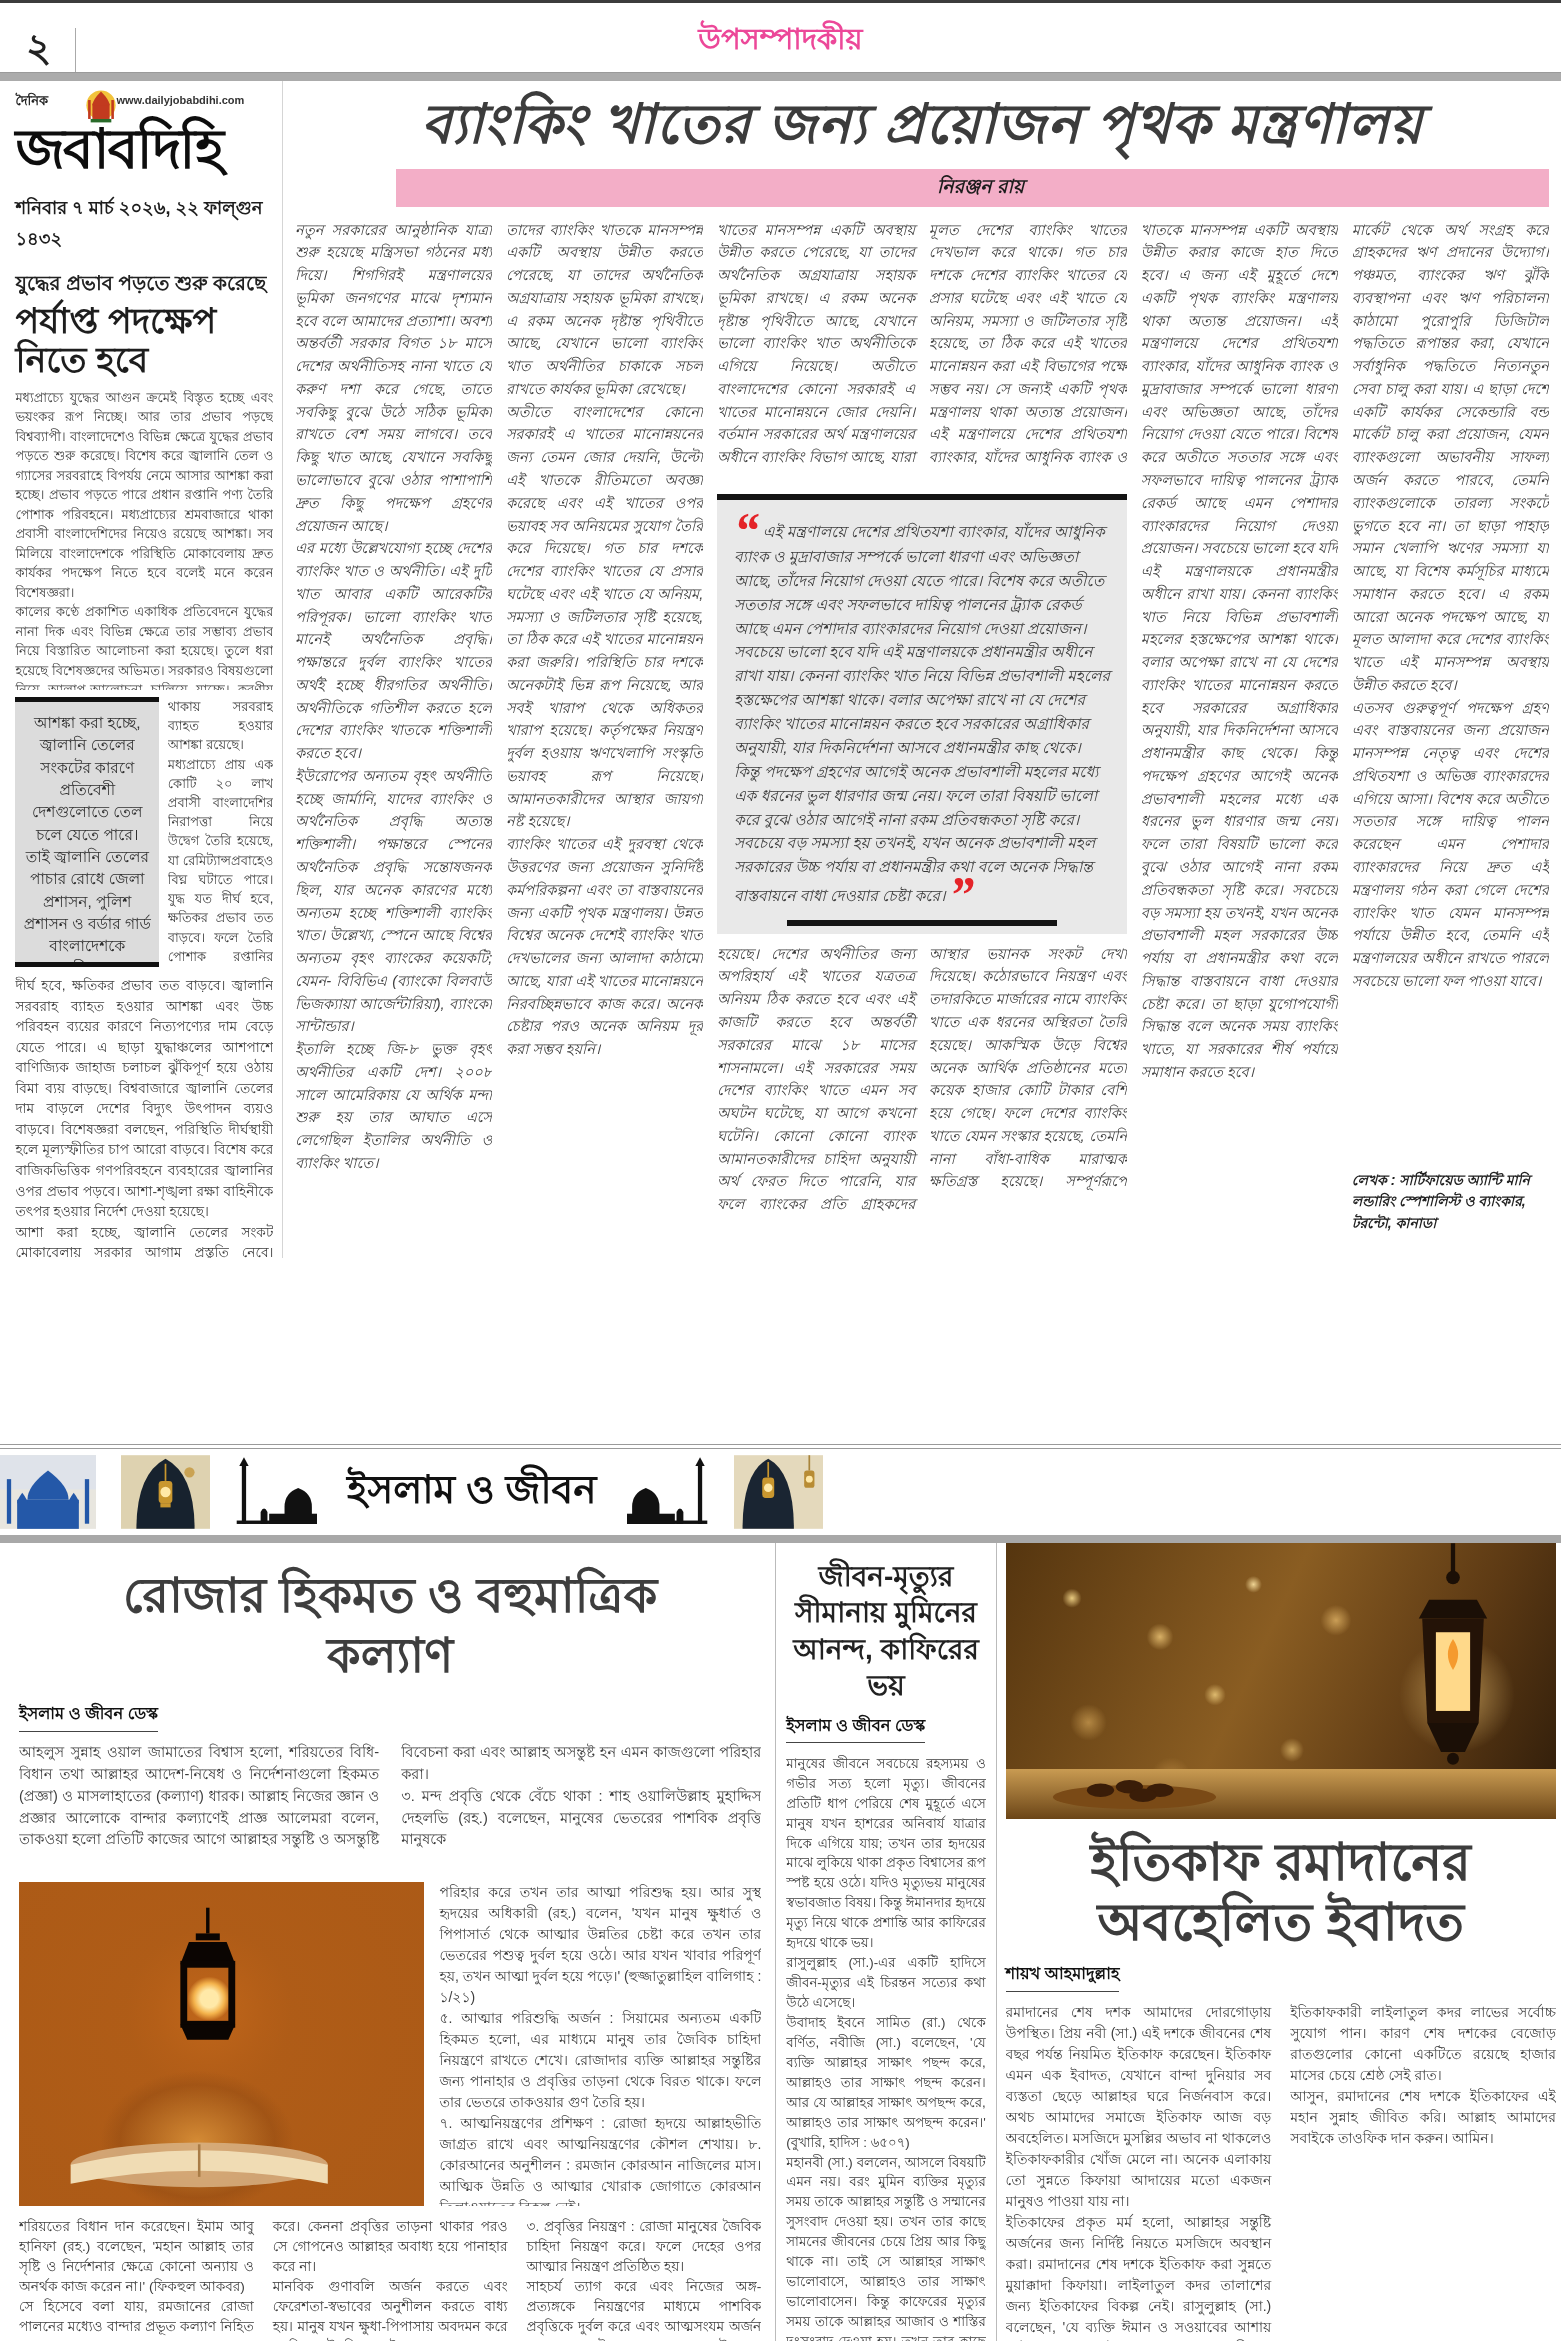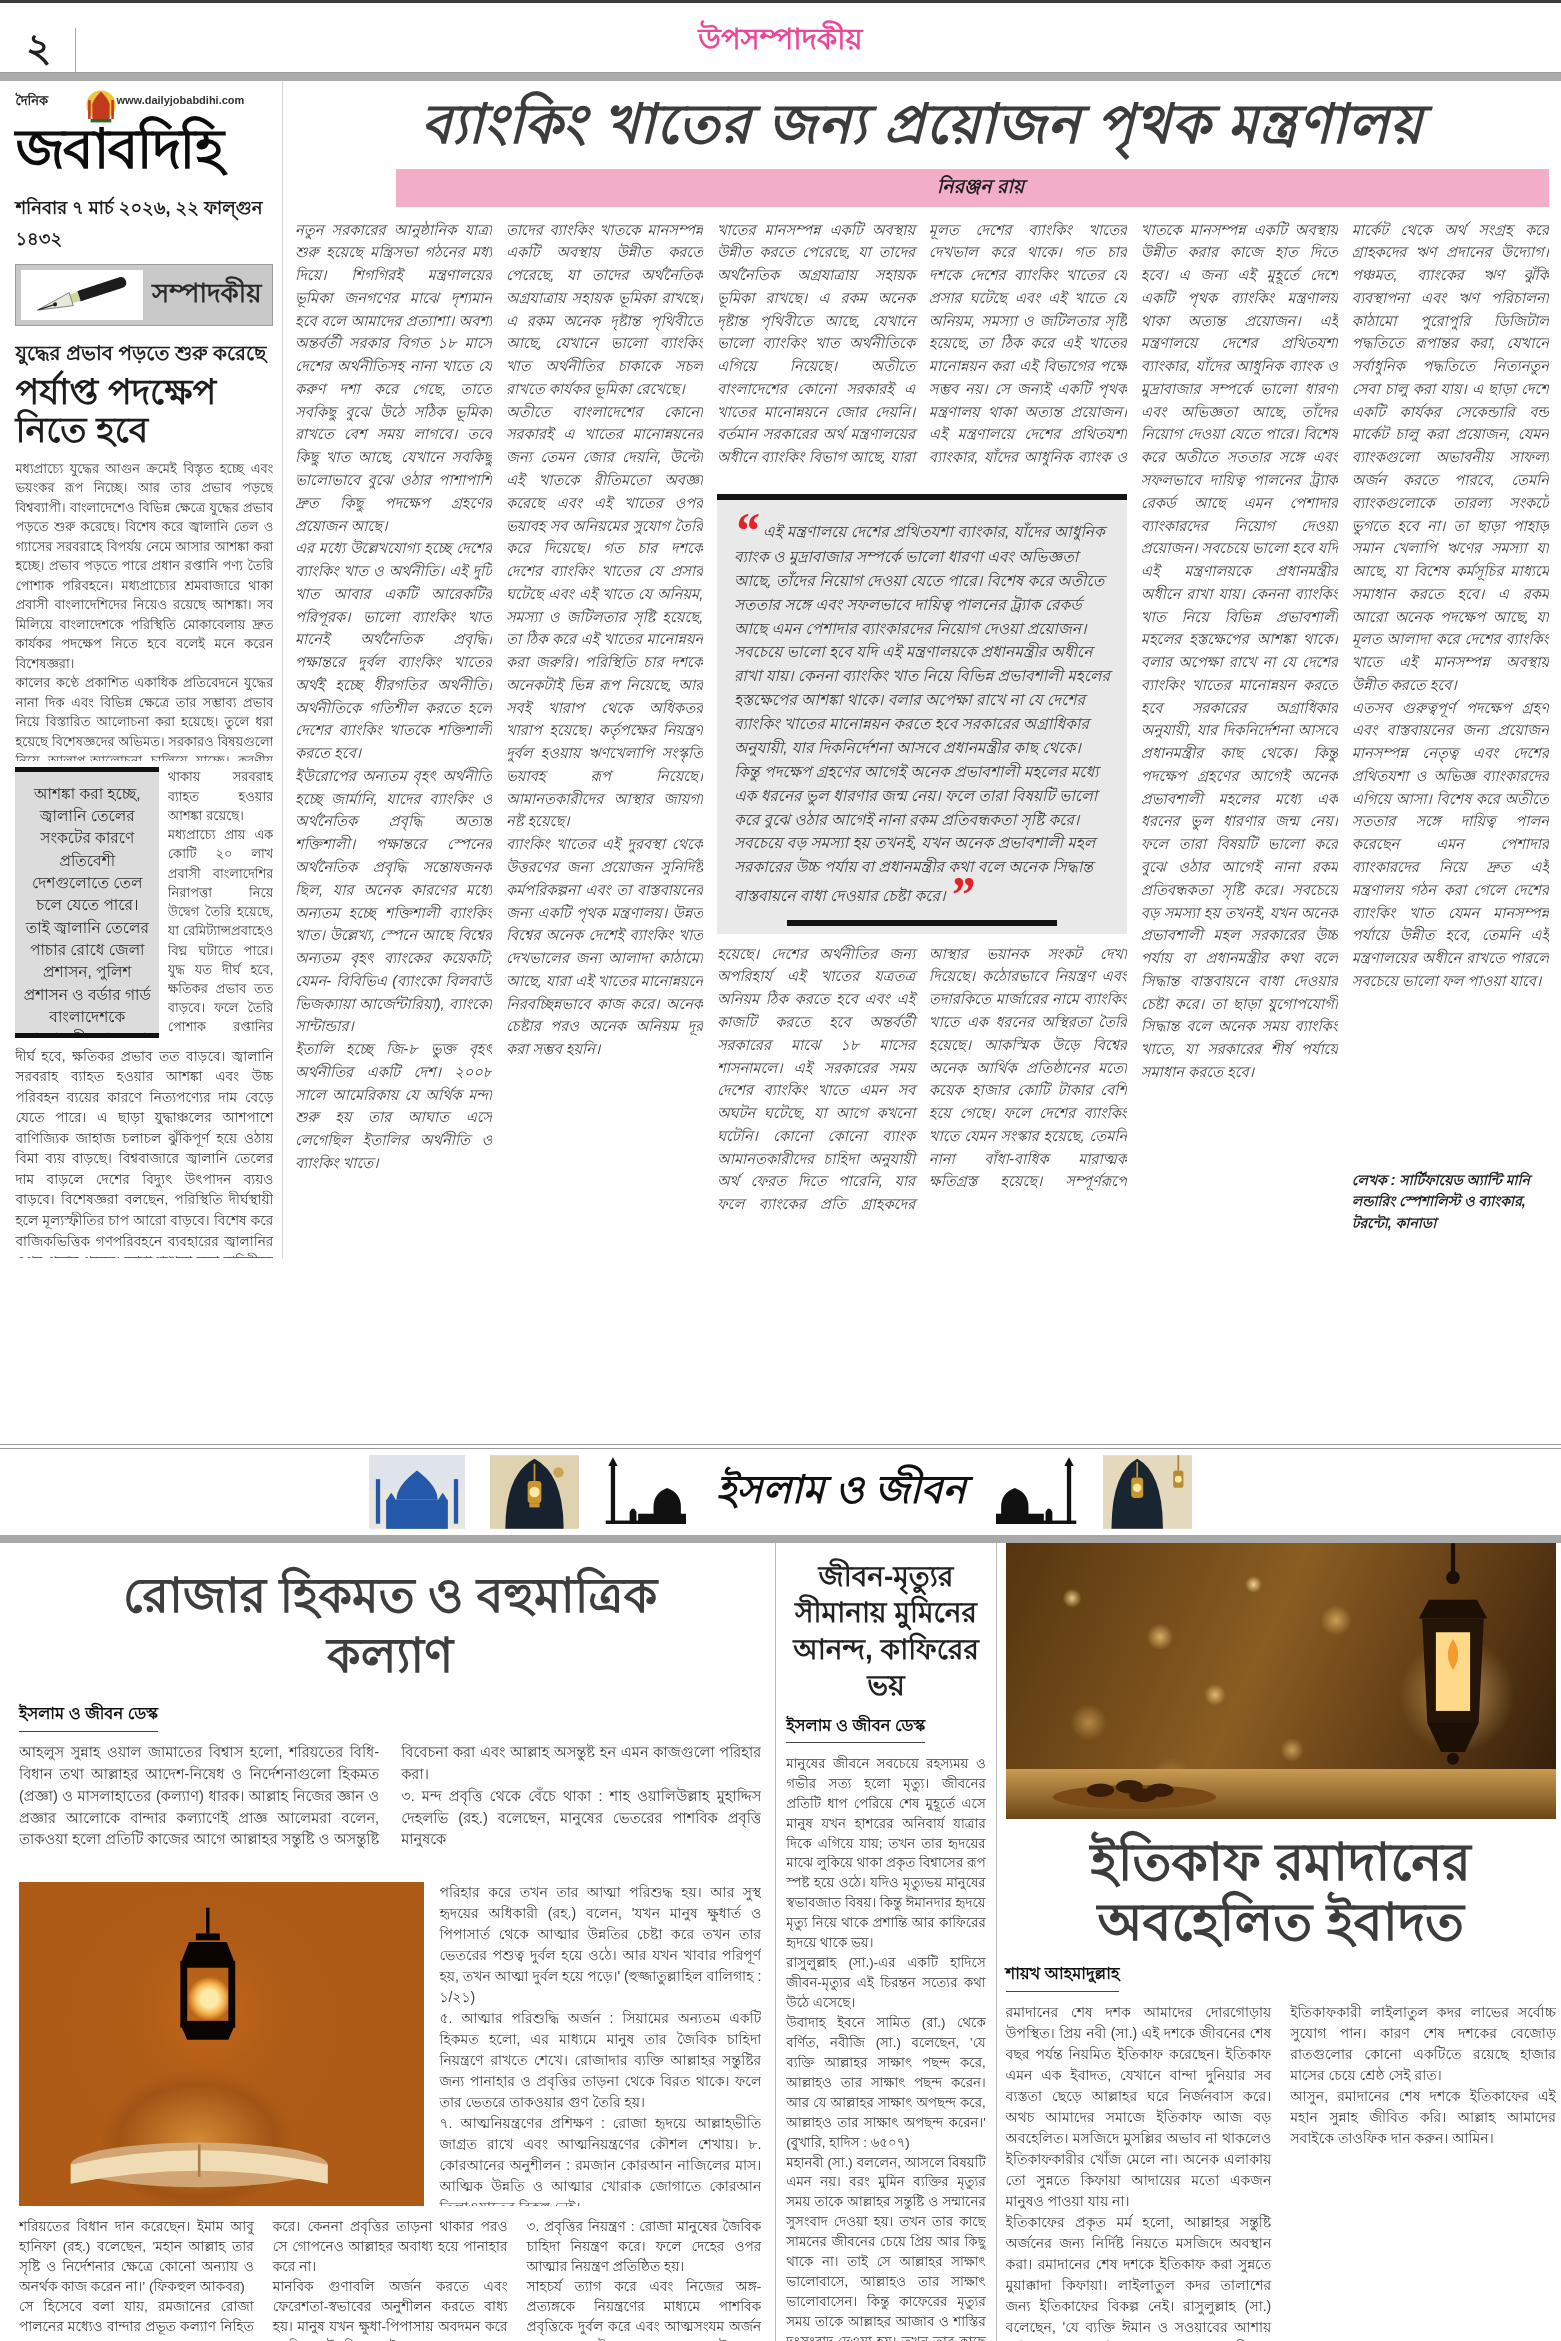--- a/index.html
+++ b/index.html
@@ -47,21 +47,21 @@
   .mid-top{height:271px;}
   .mid-bottom{flex:1;margin-top:8.6px;}
   .pullquote{background:#e9e9e9;border-top:6px solid #141414;margin-top:4px;padding:15.4px 17px 8.6px 17px;position:relative;}
   .pullquote .q{color:#e42328;font-size:50px;font-weight:900;font-family:"Liberation Serif",serif;line-height:0.6;vertical-align:-10.3px;}
   .pq-text{display:inline;font-size:15.4px;line-height:1.55;font-weight:500;color:#3a3a3a;text-align:justify;}
   .pq-bar{height:6px;background:#141414;width:72%;margin:10.3px auto 0 auto;}
   .author-note{margin-top:12px;font-weight:bold;font-size:14px;color:#222;}
   
   .banner-wrap{border-top:0.9px solid #9a9a9a;margin-top:1.7px;}
   .banner-wrap .inner-line{height:2.6px;border-bottom:0.9px solid #9a9a9a;}
-  .banner{height:79px;display:flex;align-items:center;justify-content:center;gap:25px;padding:3.4px 0;font-style:italic;}
+  .banner{height:79px;display:flex;align-items:center;justify-content:flex-start;gap:25px;padding:3.4px 0;}
   .banner-title{font-size:39px;font-weight:900;color:#111;padding:0 5.1px;}
   .thick-rule{height:8.6px;background:#a8a8a8;}
   
   .bottom{display:grid;grid-template-columns:776px 221px 564px;height:985px;overflow:hidden;}
   .b-left{padding:8.6px 13.7px 0 19px;box-sizing:border-box;border-right:0.9px solid #bbb;overflow:hidden;}
   .b-mid{padding:12px 10.3px 0 10.3px;box-sizing:border-box;border-right:0.9px solid #bbb;overflow:hidden;}
   .b-right{padding:0 5.1px 0 8.6px;box-sizing:border-box;overflow:hidden;}
   .rojar-headline{text-align:center;font-size:48px;font-weight:bold;color:#3e3e3e;line-height:1.25;white-space:pre-line;margin:13.7px 0 15.4px 0;}
   .desk-byline{font-size:16.3px;font-weight:bold;color:#111;display:inline-block;border-bottom:1.7px solid #444;padding-bottom:2.6px;margin-bottom:10.3px;}
   .rojar-intro{column-count:2;column-gap:22px;column-fill:auto;height:130px;font-size:14.6px;line-height:1.5;overflow:hidden;margin-bottom:10.3px;}
@@ -122,34 +122,20 @@
                 <rect x="10" y="36" width="24" height="4"></rect>
               </g>
           </svg>
         </span>
         <span class="site">www.dailyjobabdihi.com</span>
         <span class="logo-name">জবাবদিহি</span>
       </div>
       <div class="date-line">শনিবার ৭ মার্চ ২০২৬, ২২ ফাল্গুন ১৪৩২</div>
 
       <div class="ed-box" style="border:none;">
-        <div class="ed-head">
-          <span class="pen-panel">
-            <svg width="103" height="39" viewBox="0 0 120 46">
-              <g transform="rotate(-18 60 23)">
-                <rect x="52" y="16" width="62" height="13" rx="6" fill="#1c1c1c"></rect>
-                <rect x="46" y="17" width="10" height="11" fill="#cfd8a0"></rect>
-                <path d="M4 23 L46 15 L46 31 Z" fill="#e9e9da" stroke="#777" stroke-width="1"></path>
-                <circle cx="26" cy="23" r="2.4" fill="#222"></circle>
-                <line x1="26" y1="23" x2="6" y2="23" stroke="#222" stroke-width="1.4"></line>
-              </g>
-            </svg>
-          </span>
-          <span class="ed-label">সম্পাদকীয়</span>
-        </div>
         <div class="ed-kicker">যুদ্ধের প্রভাব পড়তে শুরু করেছে</div>
         <div class="ed-headline">পর্যাপ্ত পদক্ষেপ নিতে হবে</div>
         <div class="ed-intro txt">মধ্যপ্রাচ্যে যুদ্ধের আগুন ক্রমেই বিস্তৃত হচ্ছে এবং ভয়ংকর রূপ নিচ্ছে। আর তার প্রভাব পড়ছে বিশ্বব্যাপী। বাংলাদেশেও বিভিন্ন ক্ষেত্রে যুদ্ধের প্রভাব পড়তে শুরু করেছে। বিশেষ করে জ্বালানি তেল ও গ্যাসের সরবরাহে বিপর্যয় নেমে আসার আশঙ্কা করা হচ্ছে। প্রভাব পড়তে পারে প্রধান রপ্তানি পণ্য তৈরি পোশাক পরিবহনে। মধ্যপ্রাচ্যের শ্রমবাজারে থাকা প্রবাসী বাংলাদেশিদের নিয়েও রয়েছে আশঙ্কা। সব মিলিয়ে বাংলাদেশকে পরিস্থিতি মোকাবেলায় দ্রুত কার্যকর পদক্ষেপ নিতে হবে বলেই মনে করেন বিশেষজ্ঞরা।
 কালের কণ্ঠে প্রকাশিত একাধিক প্রতিবেদনে যুদ্ধের নানা দিক এবং বিভিন্ন ক্ষেত্রে তার সম্ভাব্য প্রভাব নিয়ে বিস্তারিত আলোচনা করা হয়েছে। তুলে ধরা হয়েছে বিশেষজ্ঞদের অভিমত। সরকারও বিষয়গুলো নিয়ে আলাপ-আলোচনা চালিয়ে যাচ্ছে। করণীয় নির্ধারণে বৈঠক করছে। নীতি গবেষণা প্রতিষ্ঠান বাংলাদেশ ইনস্টিটিউট অব পিস অ্যান্ড সিকিউরিটি স্টাডিজ (বিপস) প্রকাশিত এক নিরাপত্তা পর্যবেক্ষণে সম্ভাব্য প্রভাবগুলো তুলে ধরা হয়েছে।
 সেগুলোর মধ্যে আছে, ইরানের হরমুজ প্রণালি অবরুদ্ধ হওয়ার কারণে সরবরাহ ব্যাহত এবং পরিচালন ব্যয় বেড়ে যাচ্ছে। বাংলাদেশের জ্বালানি আমদানি ও তৈরি পোশাক রপ্তানি এই রুটের ওপর ব্যাপকভাবে নির্ভরশীল। কিছু জাহাজ আফ্রিকার...</div>
         <div class="ed-row">
           <div class="ed-quotebox">আশঙ্কা করা হচ্ছে, জ্বালানি তেলের সংকটের কারণে প্রতিবেশী দেশগুলোতে তেল চলে যেতে পারে। তাই জ্বালানি তেলের পাচার রোধে জেলা প্রশাসন, পুলিশ প্রশাসন ও বর্ডার গার্ড বাংলাদেশকে প্রয়োজনীয় পদক্ষেপ গ্রহণের অনুরোধ জানানো হয়েছে।</div>
           <div class="ed-side txt">থাকায় সরবরাহ ব্যাহত হওয়ার আশঙ্কা রয়েছে।
 মধ্যপ্রাচ্যে প্রায় এক কোটি ২০ লাখ প্রবাসী বাংলাদেশির নিরাপত্তা নিয়ে উদ্বেগ তৈরি হয়েছে, যা রেমিট্যান্সপ্রবাহেও বিঘ্ন ঘটাতে পারে। যুদ্ধ যত দীর্ঘ হবে, ক্ষতিকর প্রভাব তত বাড়বে। ফলে তৈরি পোশাক রপ্তানির ভাড়া ৩০ থেকে ৪০ শতাংশ পর্যন্ত বাড়তে পারে এবং তেলের দাম ব্যারেলপ্রতি ৯৫ থেকে ১১০ মার্কিন ডলারে উন্নীত হতে পারে বলে ধারণা করা হচ্ছে। নির্ধারিত ২২টির মধ্যে ১৯টি এমএলসিতে ভাড়া বাড়িয়েছে শিপিং লাইন ও সময় উভয়ই বেড়েছে।</div>
         </div>

